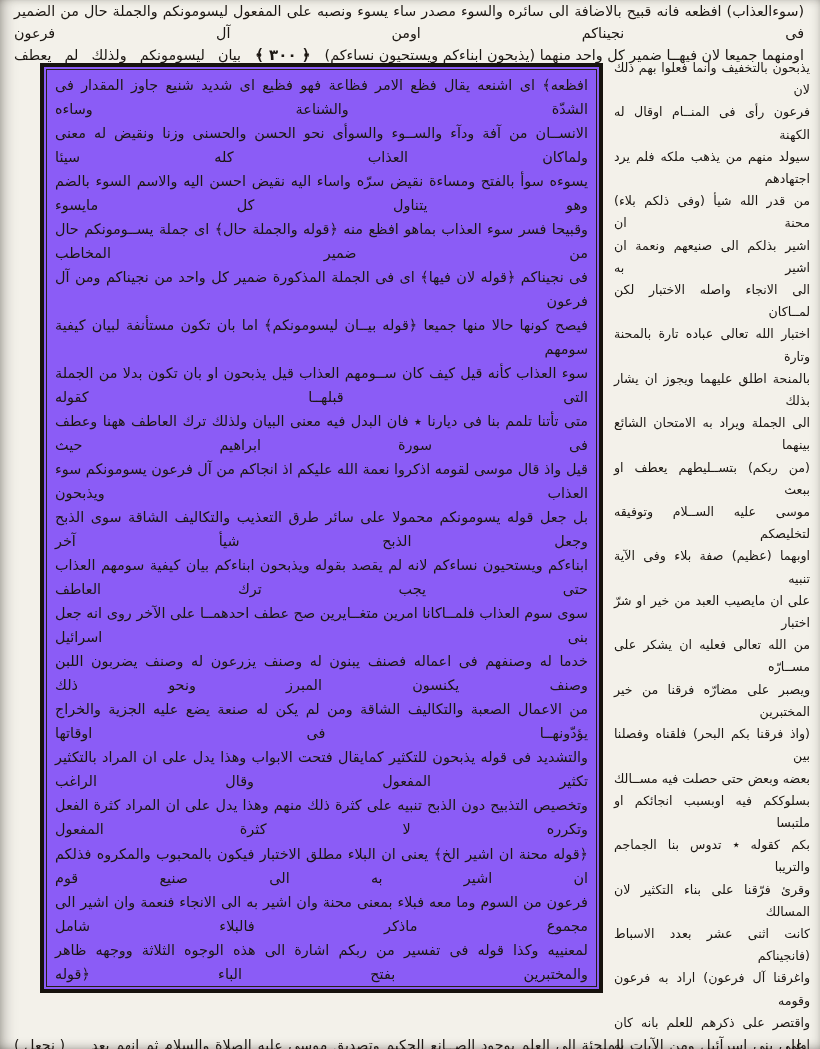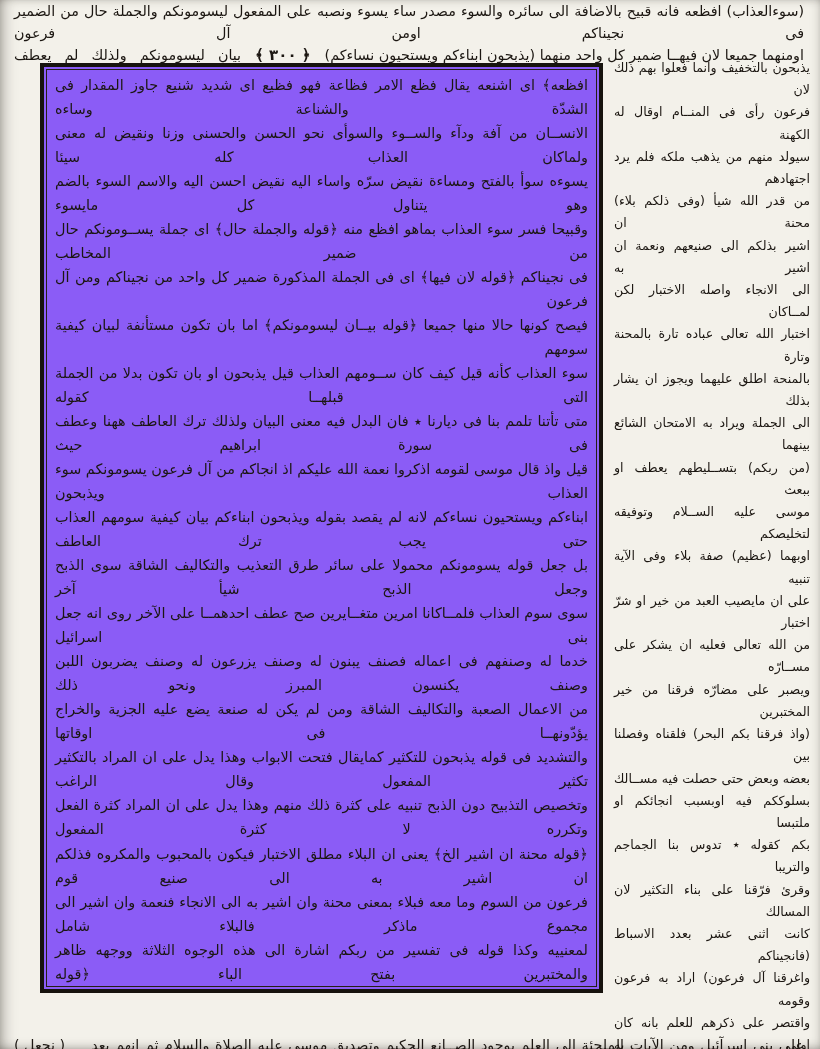--- a/index.html
+++ b/index.html
@@ -76,22 +76,22 @@
         <div>
             <div class="jline">افظعه﴾ اى اشنعه يقال فظع الامر فظاعة فهو فظيع اى شديد شنيع جاوز المقدار فى الشدّة والشناعة وساءه</div>
             <div class="jline">الانســان من آفة ودآء والســوء والسوأى نحو الحسن والحسنى وزنا ونقيض له معنى ولماكان العذاب كله سيئا</div>
             <div class="jline">يسوءه سوأ بالفتح ومساءة نقيض سرّه واساء اليه نقيض احسن اليه والاسم السوء بالضم وهو يتناول كل مايسوء</div>
             <div class="jline">وقبيحا فسر سوء العذاب بماهو افظع منه ﴿قوله والجملة حال﴾ اى جملة يســومونكم حال من ضمير المخاطب</div>
             <div class="jline">فى نجيناكم ﴿قوله لان فيها﴾ اى فى الجملة المذكورة ضمير كل واحد من نجيناكم ومن آل فرعون</div>
             <div class="jline">فيصح كونها حالا منها جميعا ﴿قوله بيــان ليسومونكم﴾ اما بان تكون مستأنفة لبيان كيفية سومهم</div>
             <div class="jline">سوء العذاب كأنه قيل كيف كان ســومهم العذاب قيل يذبحون او بان تكون بدلا من الجملة التى قبلهــا كقوله</div>
             <div class="jline">متى تأتنا تلمم بنا فى ديارنا ٭ فان البدل فيه معنى البيان ولذلك ترك العاطف ههنا وعطف فى سورة ابراهيم حيث</div>
             <div class="jline">قيل واذ قال موسى لقومه اذكروا نعمة الله عليكم اذ انجاكم من آل فرعون يسومونكم سوء العذاب ويذبحون</div>
+            <div class="jline">بل جعل قوله يسومونكم محمولا على سائر طرق التعذيب والتكاليف الشاقة سوى الذبح وجعل الذبح شيأ آخر</div>
             <div class="jline">ابناءكم ويستحيون نساءكم لانه لم يقصد بقوله ويذبحون ابناءكم بيان كيفية سومهم العذاب حتى يجب ترك العاطف</div>
-            <div class="jline">بل جعل قوله يسومونكم محمولا على سائر طرق التعذيب والتكاليف الشاقة سوى الذبح وجعل الذبح شيأ آخر</div>
             <div class="jline">سوى سوم العذاب فلمــاكانا امرين متغــايرين صح عطف احدهمــا على الآخر روى انه جعل بنى اسرائيل</div>
             <div class="jline">خدما له وصنفهم فى اعماله فصنف يبنون له وصنف يزرعون له وصنف يضربون اللبن وصنف يكنسون المبرز ونحو ذلك</div>
             <div class="jline">من الاعمال الصعبة والتكاليف الشاقة ومن لم يكن له صنعة يضع عليه الجزية والخراج يؤدّونهــا فى اوقاتها</div>
             <div class="jline">والتشديد فى قوله يذبحون للتكثير كمايقال فتحت الابواب وهذا يدل على ان المراد بالتكثير تكثير المفعول وقال الراغب</div>
             <div class="jline">وتخصيص التذبيح دون الذبح تنبيه على كثرة ذلك منهم وهذا يدل على ان المراد كثرة الفعل وتكرره لا كثرة المفعول</div>
             <div class="jline">﴿قوله محنة ان اشير الخ﴾ يعنى ان البلاء مطلق الاختبار فيكون بالمحبوب والمكروه فذلكم ان اشير به الى صنيع قوم</div>
             <div class="jline">فرعون من السوم وما معه فبلاء بمعنى محنة وان اشير به الى الانجاء فنعمة وان اشير الى مجموع ماذكر فالبلاء شامل</div>
             <div class="jline">لمعنييه وكذا قوله فى تفسير من ربكم اشارة الى هذه الوجوه الثلاثة ووجهه ظاهر والمختبرين بفتح الباء ﴿قوله</div>
             <div class="jline">فلقناه الخ﴾ فى باء بكم اوجه اولها الاستعانة والتشبيه بالآلة فتكون اســتعارة تبعية فى معنى باء الاستعــانة</div>
           </div>

